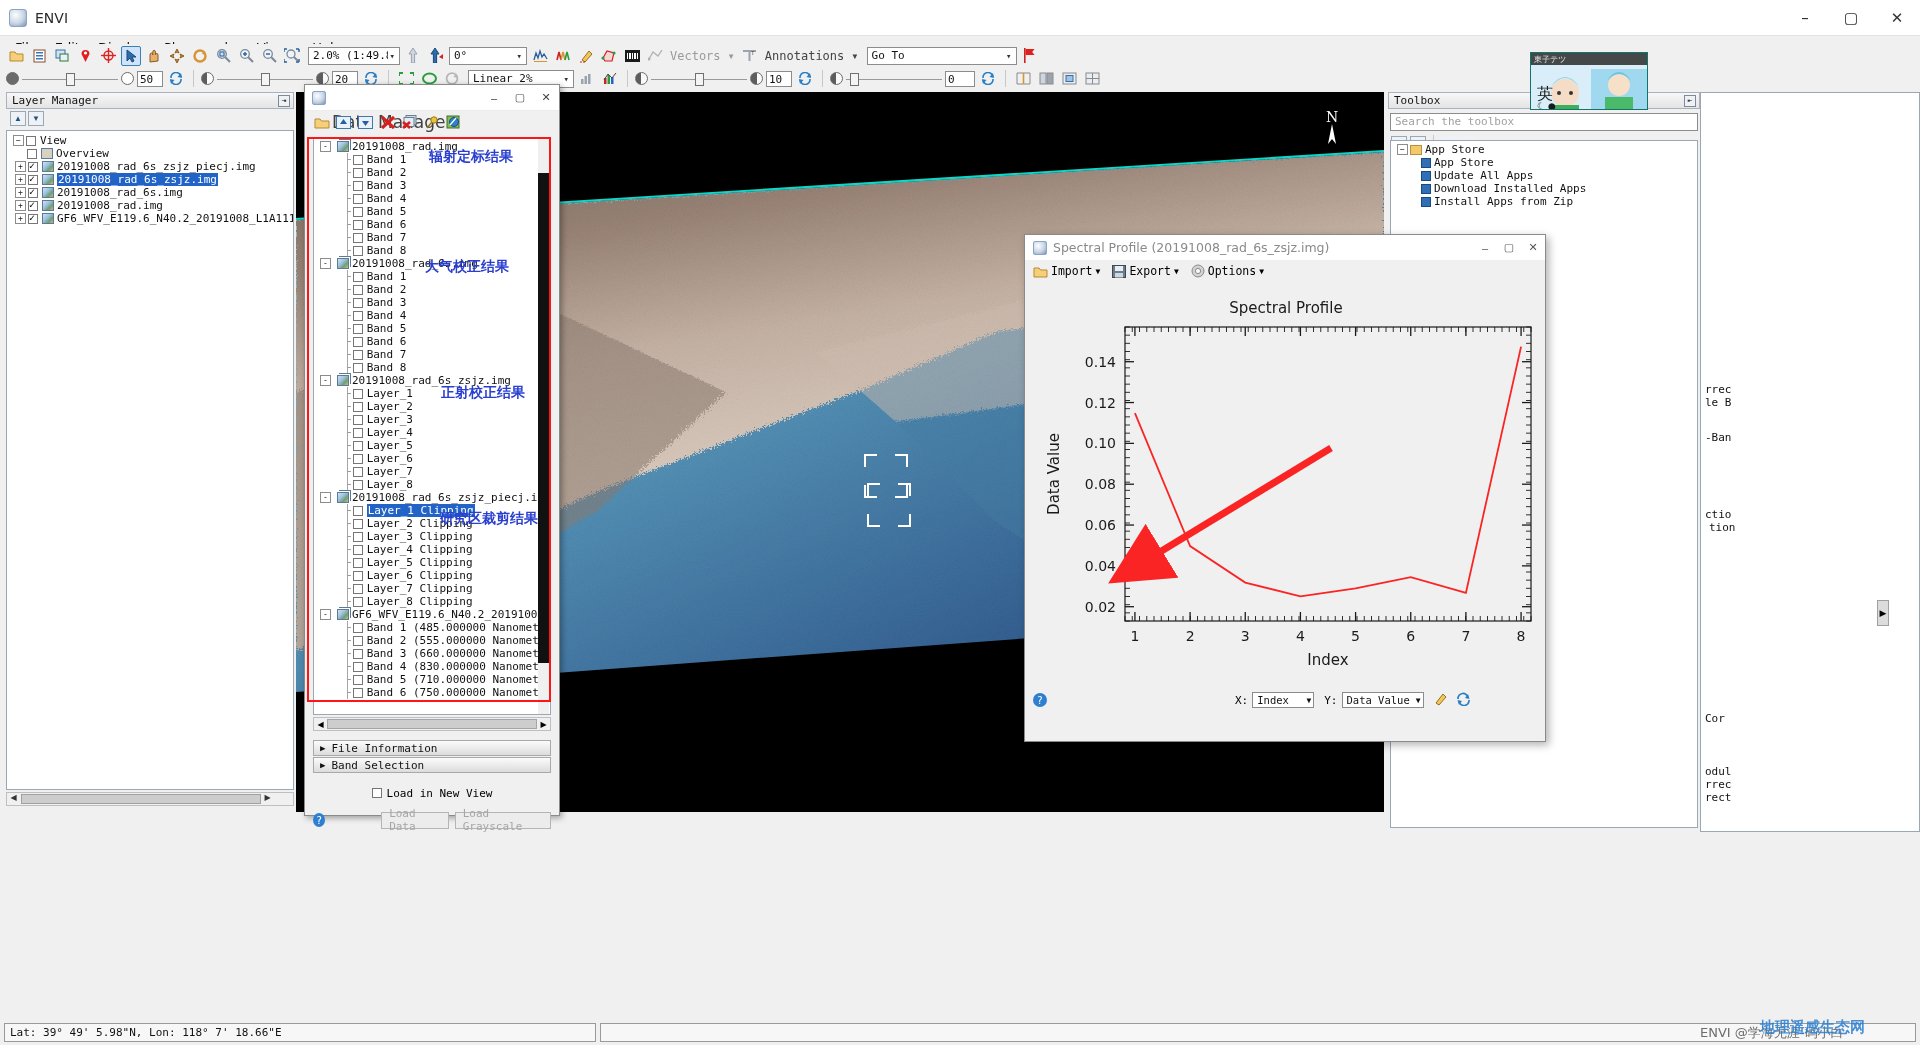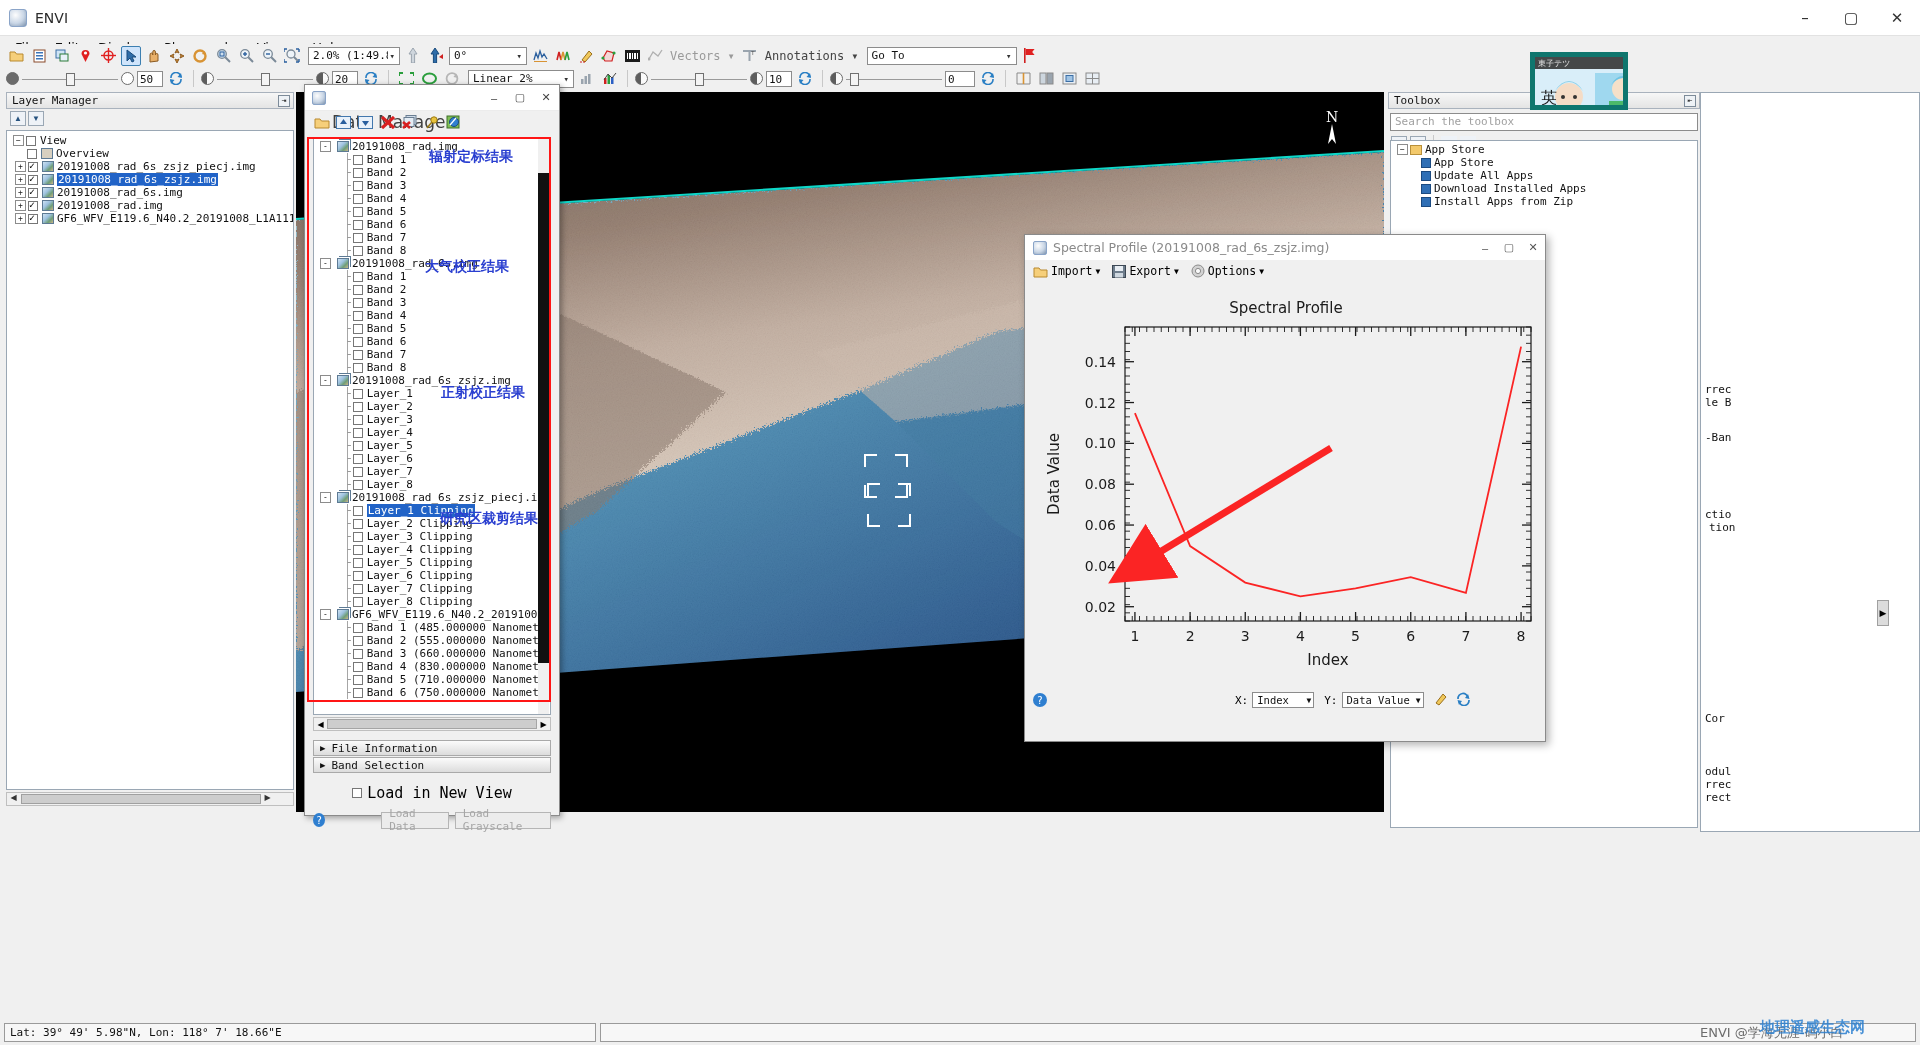--- a/index.html
+++ b/index.html
@@ -142,21 +142,21 @@
   #dm-vsb { position:absolute; right:1px; top:1px; width:11px; height:576px; background:#f0f0f0; }
   #dm-vsb .vth { position:absolute; left:0; width:11px; background:#cdcdcd; border:1px solid #a5a5a5; }
   #dm-hsb { position:absolute; left:8px; top:632px; width:238px; height:14px;
             background:#f0f0f0; border:1px solid #bfbfbf; display:flex; align-items:center; }
   .acc { position:absolute; left:8px; width:238px; height:16px;
          background:linear-gradient(#fbfbfb,#dcdcdc); border:1px solid #a9a9a9;
          display:flex; align-items:center; font-size:11px;
          font-family:"DejaVu Sans Mono", monospace; color:#111; }
   .acc .ar { margin:0 6px 0 6px; font-size:9px; }
   #dm-load-new { position:absolute; left:8px; top:745px; width:238px; height:16px;
-                 display:flex; align-items:center; justify-content:center; font-size:15px;
+                 display:flex; align-items:center; justify-content:center; font-size:11px;
                  font-family:"DejaVu Sans Mono", monospace; }
   #dm-bottom { position:absolute; left:8px; top:772px; width:238px; height:20px; display:flex; align-items:center; }
   .helpdot { width:14px; height:14px; border-radius:50%; background:#2f7fd0; color:#fff;
              font-size:10px; display:flex; align-items:center; justify-content:center;
              font-family:"DejaVu Sans", sans-serif; }
   .dbtn { height:17px; border:1px solid #b5b5b5; background:#ececec; color:#a6a6a6;
           font-size:11px; font-family:"DejaVu Sans Mono", monospace;
           display:flex; align-items:center; justify-content:center; padding:0 7px; }
 
   
@@ -191,22 +191,22 @@
   #status { position:absolute; left:0; top:1020px; width:1920px; height:25px;
             background:#f0f0f0; display:flex; align-items:center; padding:0 4px; gap:4px; }
   .stbox { height:19px; border:1px solid #9a9a9a; background:#f7f7f7; display:flex;
            align-items:center; padding-left:5px; font-size:11px;
            font-family:"DejaVu Sans Mono", monospace; color:#111; }
 
   
   .wm { position:absolute; font-family:"DejaVu Sans", sans-serif; }
 
   
-  #avatar { position:absolute; left:1530px; top:52px; width:98px; height:58px;
-            border:5px solid #0f766e; overflow:hidden; background:#cfe7f7; }
+  #avatar { position:absolute; left:1530px; top:52px; width:118px; height:58px;
+            border:1px solid #0f766e; overflow:hidden; background:#cfe7f7; }
 </style>
 </head>
 <body>
 
 <div id="app">
 
   <div class="titlebar">
     <div class="tb-icon"></div>
     <div class="tb-title">ENVI</div>
     <div class="win-btns">

